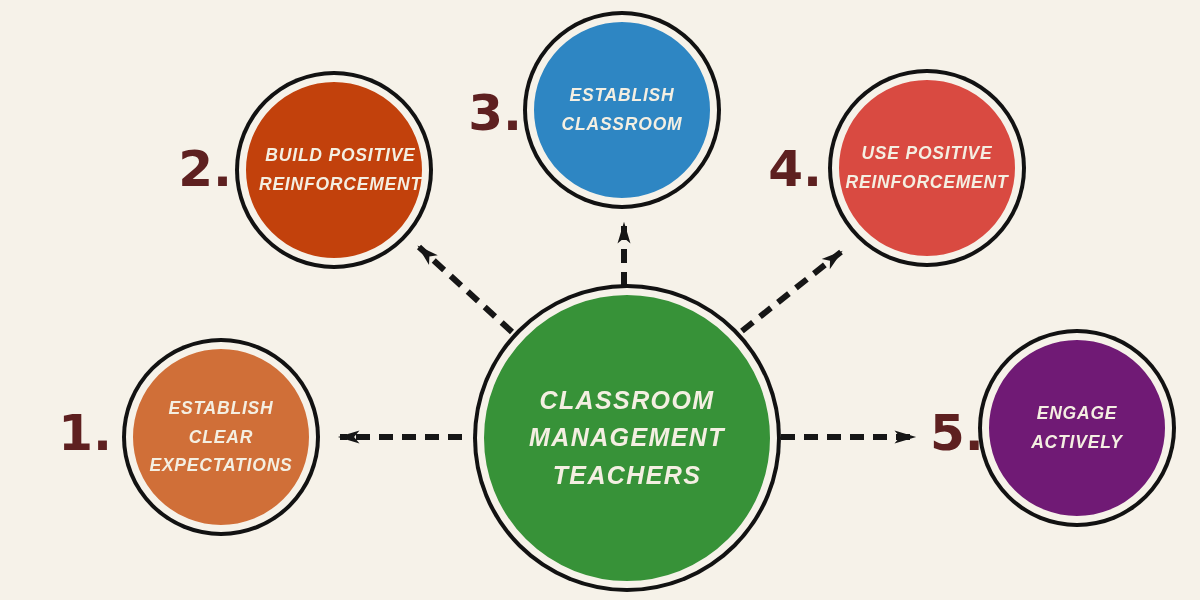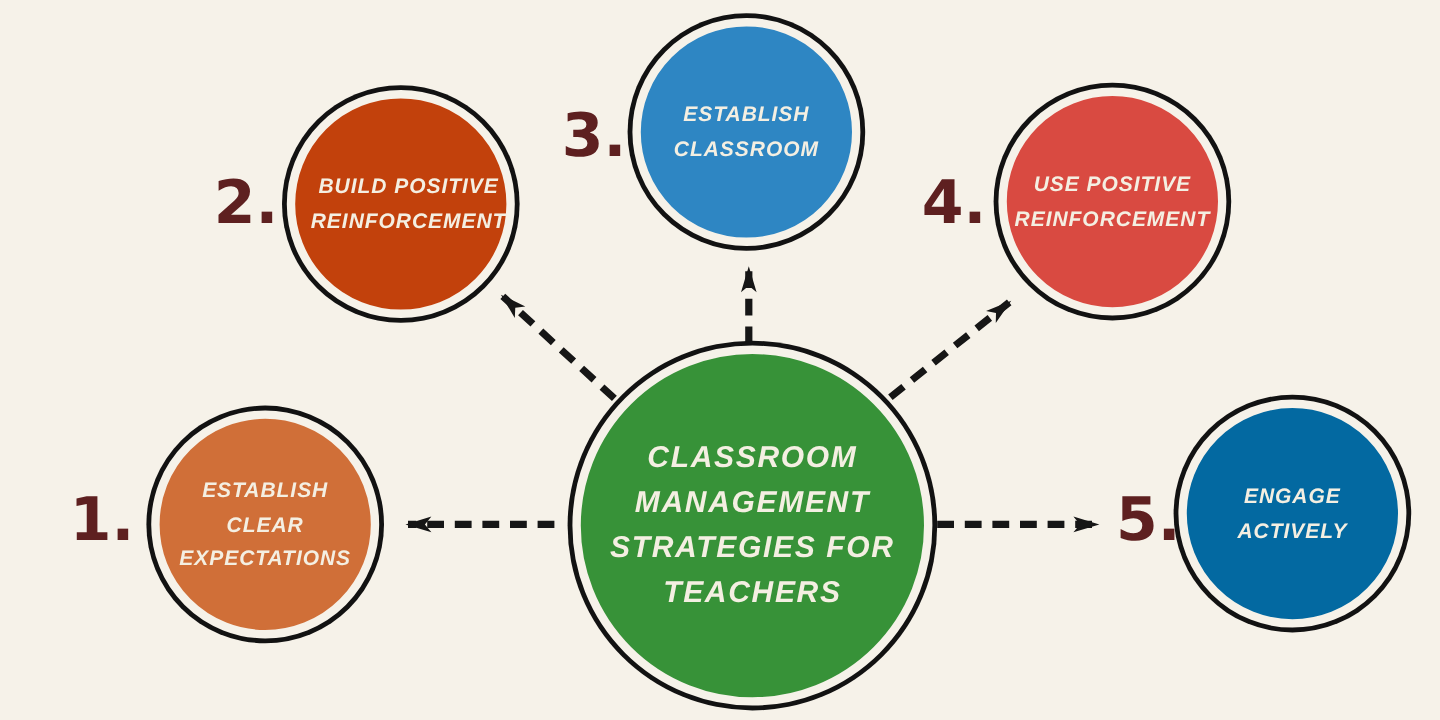--- a/index.html
+++ b/index.html
@@ -84,21 +84,20 @@
     <line class="arrow" x1="512" y1="332" x2="419" y2="247" marker-end="url(#ah)"></line>
     <line class="arrow" x1="624" y1="286" x2="624" y2="224" marker-end="url(#ah)"></line>
     <line class="arrow" x1="742" y1="331" x2="841" y2="252" marker-end="url(#ah)"></line>
     <line class="arrow" x1="781" y1="437" x2="914" y2="437" marker-end="url(#ah)"></line>
   </svg>
 
   <div class="circle center-circle" style="background: rgb(55, 146, 56);">
     <div>
       <span class="line">CLASSROOM</span>
       <span class="line">MANAGEMENT</span>
-      <span class="line">STRATEGIES FOR</span>
       <span class="line">TEACHERS</span>
     </div>
   </div>
 
   <div class="circle sat p1" style="background: rgb(208, 111, 56);">
     <div>
       <span class="line">ESTABLISH</span>
       <span class="line">CLEAR</span>
       <span class="line">EXPECTATIONS</span>
     </div>
@@ -118,21 +117,21 @@
     </div>
   </div>
 
   <div class="circle sat p4" style="background: rgb(217, 74, 65);">
     <div>
       <span class="line">USE POSITIVE</span>
       <span class="line">REINFORCEMENT</span>
     </div>
   </div>
 
-  <div class="circle sat p5" style="background: #0369a1;">
+  <div class="circle sat p5" style="background: #701a75;">
     <div>
       <span class="line">ENGAGE</span>
       <span class="line">ACTIVELY</span>
     </div>
   </div>
 
   <div class="num k1">1.</div>
   <div class="num k2">2.</div>
   <div class="num k3">3.</div>
   <div class="num k4">4.</div>

